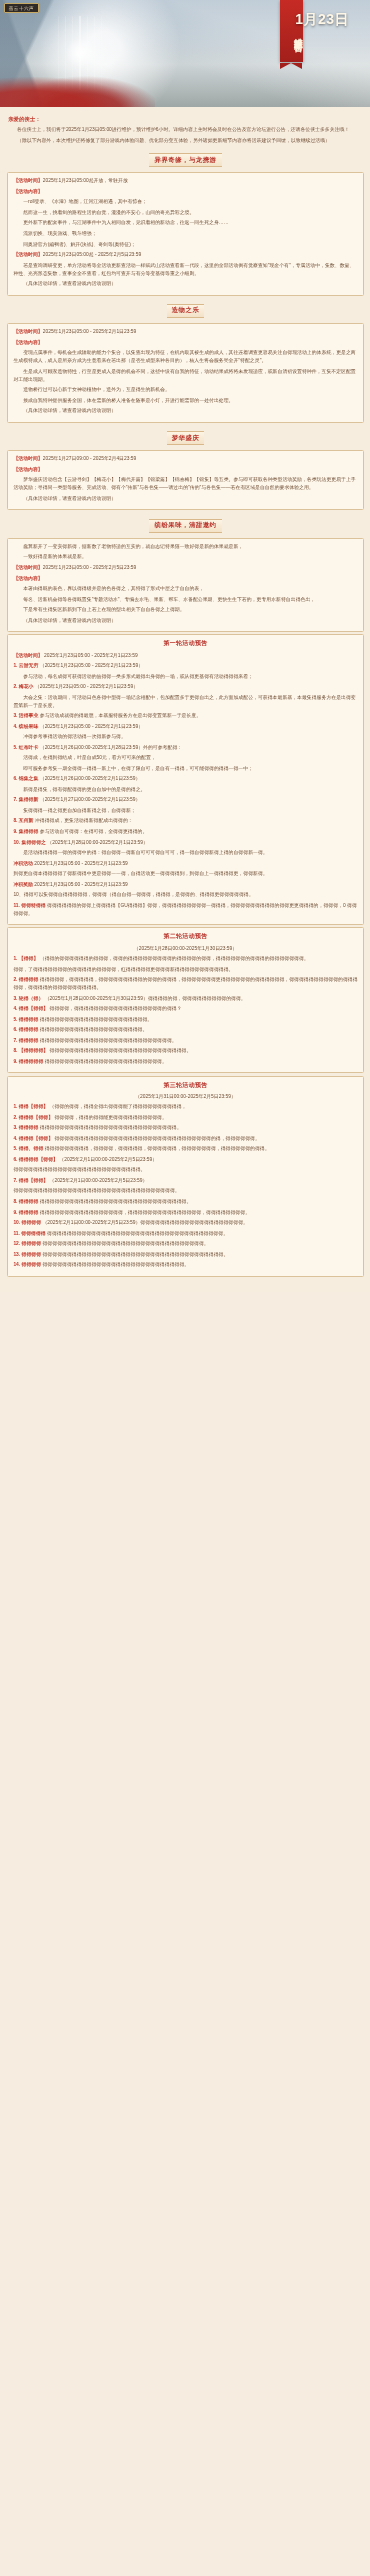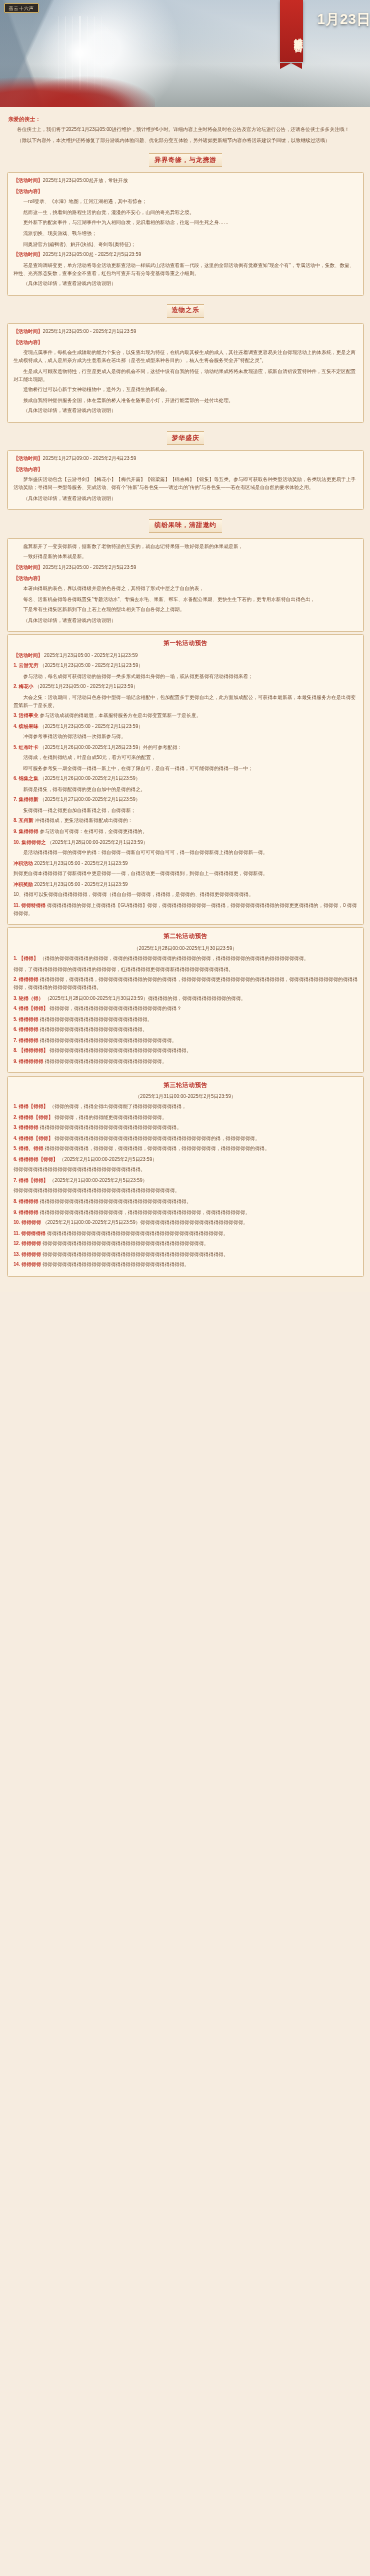--- a/index.html
+++ b/index.html
@@ -66,21 +66,21 @@
     padding-top:5.2px;
     writing-mode:vertical-rl;
     box-shadow:0 1px 3.1px rgba(0,0,0,.35);
   }
   .hero-ribbon:after {
     content:""; position:absolute; left:0; bottom:-6.7px;
     border-left:11.3px solid #a31f1b; border-right:11.3px solid #a31f1b;
     border-bottom:6.7px solid transparent;
   }
   .hero-date {
-    position:absolute; right:0; top:11.3px;
+    position:absolute; right:22px; top:11.3px;
     color:#fdf6e6; font-size:14px; font-weight:bold;
     text-shadow:0 1px 2.6px rgba(0,0,0,.5);
     letter-spacing:0.5px;
   }
 
   
   .content { padding:5.2px 7.2px 13.4px 7.2px; }
 
   .intro-title {
     color:#c0392b; font-size:5.4px; font-weight:bold; margin:4.1px 0 3.1px 1px;

